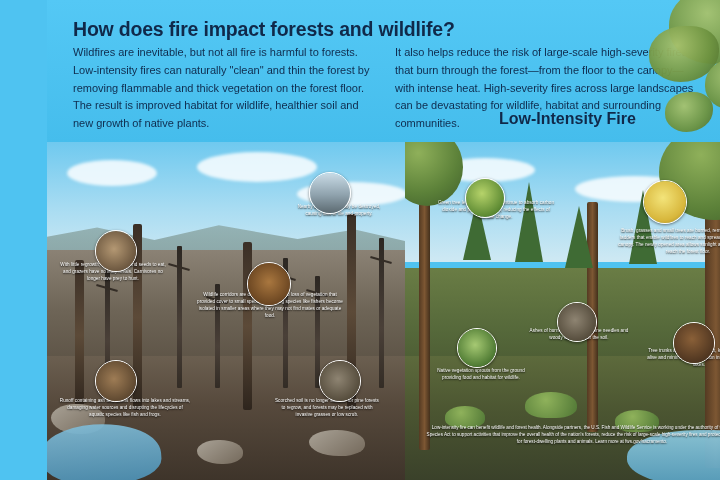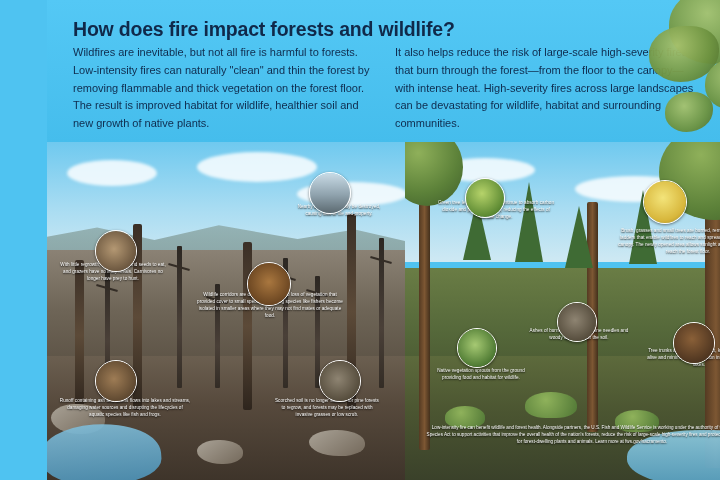--- a/index.html
+++ b/index.html
@@ -189,20 +189,21 @@
       <div class="deco-foliage f4"></div>
     </div>
     <div class="h-title">How does fire impact forests and wildlife?</div>
     <div class="h-cols">
       <div class="h-col">Wildfires are inevitable, but not all fire is harmful to forests. Low-intensity fires can naturally "clean" and thin the forest by removing flammable and thick vegetation on the forest floor. The result is improved habitat for wildlife, healthier soil and new growth of native plants.</div>
       <div class="h-col">It also helps reduce the risk of large-scale high-severity fires that burn through the forest—from the floor to the canopy—with intense heat. High-severity fires across large landscapes can be devastating for wildlife, habitat and surrounding communities.</div>
     </div>
   </div>
 
   <div class="sec-titles">
+    <div class="sec-title sec-right">Low-Intensity Fire</div>
   </div>
 
   <div class="panels">
 
     <div class="panel panel-left">
       <div class="sky"></div>
       <div class="cloud" style="left:20px;top:18px;width:90px;height:26px;"></div>
       <div class="cloud" style="left:150px;top:10px;width:120px;height:30px;"></div>
       <div class="cloud" style="left:250px;top:40px;width:110px;height:24px;"></div>
       <div class="l-hill"></div>

